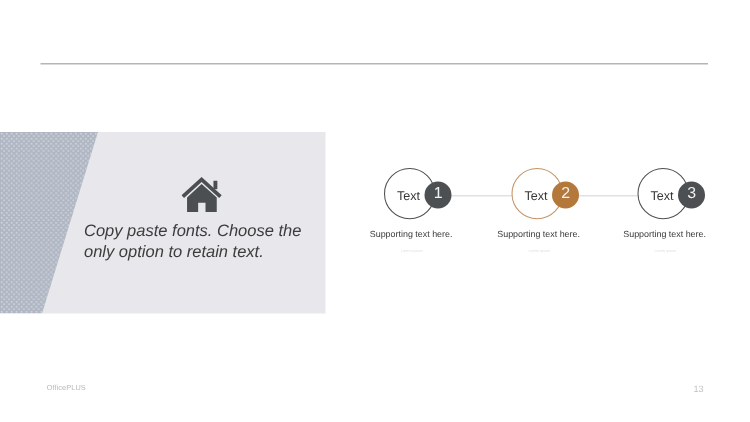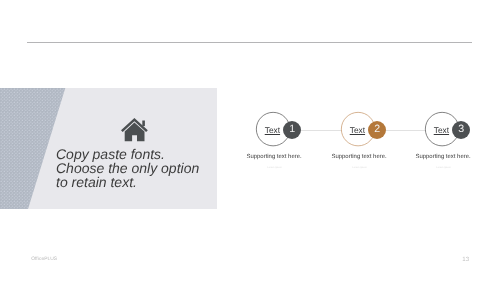--- a/index.html
+++ b/index.html
@@ -11,28 +11,28 @@
   
   .panel{position:absolute;left:0;top:88px;width:217px;height:121px;background:#e8e8ec;overflow:hidden;}
   .panel-dots{position:absolute;left:0;top:0;width:217px;height:121px;
       background-color:#b0b7c2;
       background-image:
         radial-gradient(circle at 1.15px 1.15px, rgba(202,208,219,1) 0.42px, rgba(202,208,219,0) 0.95px),
         radial-gradient(circle at 2.8px 2.8px, rgba(202,208,219,1) 0.42px, rgba(202,208,219,0) 0.95px);
       background-size:3.3px 3.3px;
       clip-path:polygon(0 0, 65.3px 0, 28px 121px, 0 121px);}
   .panel-text{position:absolute;left:56px;top:147px;width:157px;
-      font-style:italic;font-size:14px;line-height:14px;color:#3c3c3c;}
+      font-style:italic;font-size:11px;line-height:14px;color:#3c3c3c;}
   .home-icon{position:absolute;left:121.1px;top:118.3px;width:27px;height:24px;}
   
   .step{position:absolute;top:112px;width:90px;height:60px;}
   .ring{position:absolute;top:0;left:0;width:34.2px;height:34.2px;}
   .ring svg{display:block;overflow:visible;}
   .ring-label{position:absolute;top:0.5px;left:-0.7px;width:34.2px;height:34.2px;display:flex;align-items:center;justify-content:center;
-        font-size:8.4px;color:#37383a;text-decoration:underline;}
+        font-size:8.4px;color:#37383a;}
   .badge{position:absolute;top:8.8px;width:18.2px;height:18.2px;border-radius:50%;
         display:flex;align-items:center;justify-content:center;font-size:10.6px;color:#f2f2f2;
         line-height:1;padding-bottom:0.6px;box-sizing:border-box;}
   .connector{position:absolute;height:1.2px;background:#e1e1e1;top:129.9px;}
   .sup{position:absolute;font-size:5.95px;color:#3a3a3a;white-space:nowrap;}
   .sub{position:absolute;font-size:2.5px;color:#e0e0e0;white-space:nowrap;letter-spacing:0px;}
   .brand{position:absolute;left:31.2px;top:257.4px;font-size:4.9px;color:#b8b8b8;letter-spacing:0.05px;}
   .pagenum{position:absolute;left:462.3px;top:256.4px;font-size:6.1px;color:#c2c2c2;}
 </style>
 </head>

